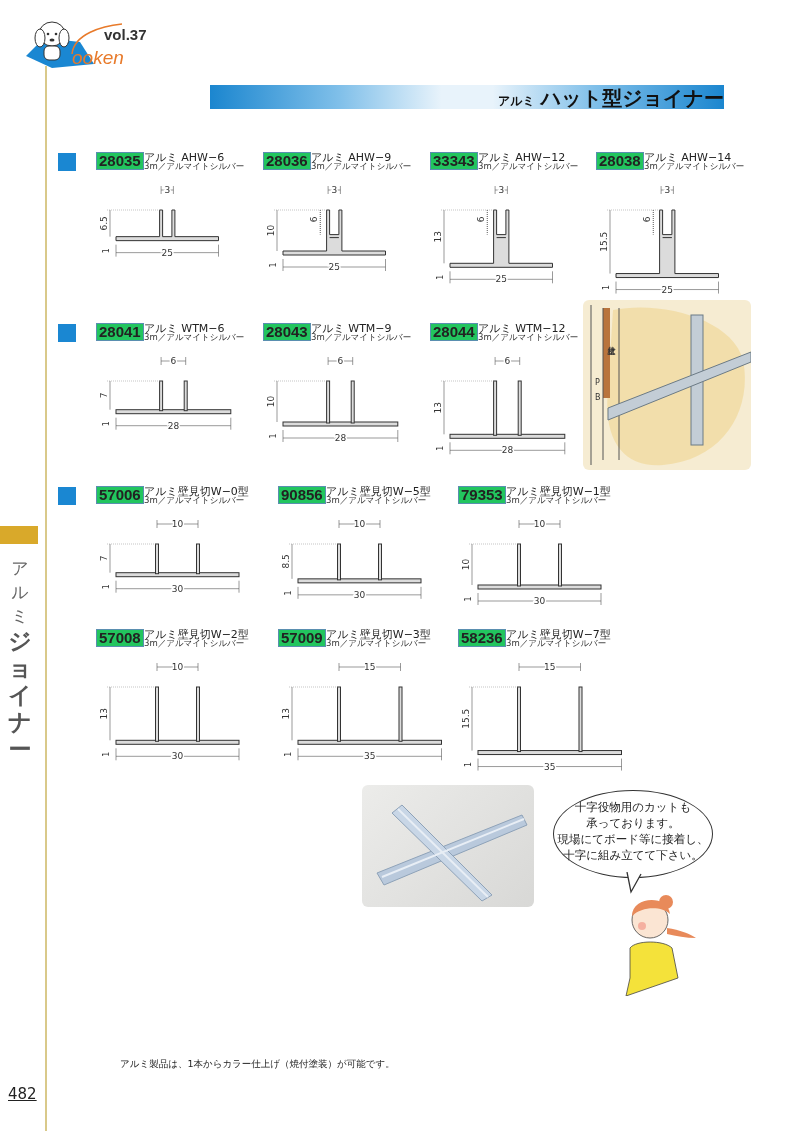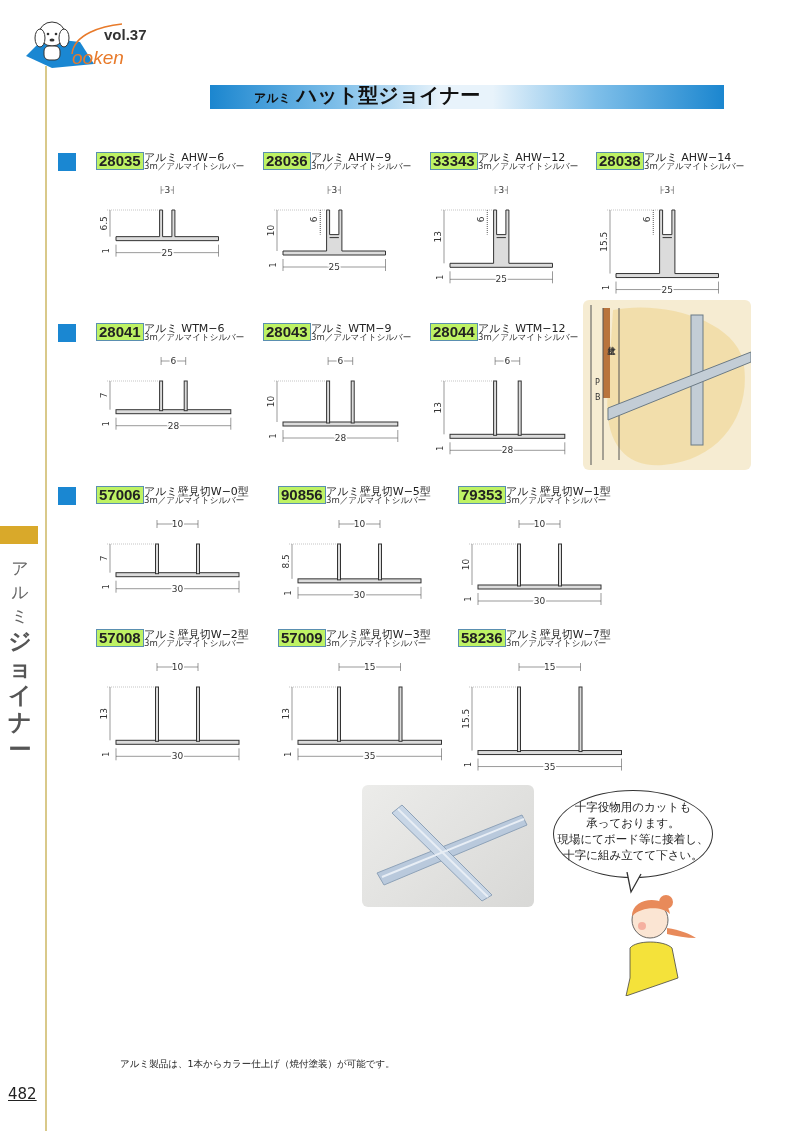--- a/index.html
+++ b/index.html
@@ -2,26 +2,26 @@
 <html><head>
 <meta charset="utf-8">
 <style>
   html,body{margin:0;padding:0;background:#fff;}
   body{width:800px;height:1131px;position:relative;overflow:hidden;font-family:"DejaVu Sans","Liberation Sans",sans-serif;color:#222;}
   .vline{position:absolute;left:45px;top:66px;width:2px;height:1065px;background:#d9c98a;}
   .logo{position:absolute;left:22px;top:12px;width:150px;height:58px;}
   .vol{position:absolute;left:104px;top:26px;font-size:15px;font-weight:bold;color:#333;font-family:"Liberation Sans",sans-serif;}
   .title-bar{position:absolute;left:210px;top:85px;width:514px;height:24px;
     background:linear-gradient(90deg,#1b86cf 0%,#7fbfe9 25%,#e8f3fb 45%,#e8f3fb 55%,#7fbfe9 75%,#1b86cf 100%);}
-  .title-text{position:absolute;left:0;right:0;top:0;text-align:left;line-height:20px;font-weight:bold;color:#111;padding-left:44px;}
+  .title-text{position:absolute;left:0;right:0;top:0;text-align:right;line-height:27px;font-weight:bold;color:#111;}
   .title-small{font-size:12px;margin-right:6px;}
   .title-big{font-size:20px;}
   .sq{position:absolute;width:18px;height:18px;background:#1a87d2;}
   .item{position:absolute;}
-  .code{position:absolute;left:0;top:0;background:#bef264;border:1px solid #5a8fb0;font-size:15px;font-weight:bold;line-height:16px;padding:0 2px;color:#222;font-family:"Liberation Sans",sans-serif;}
+  .code{position:absolute;left:0;top:0;background:#22c55e;border:1px solid #5a8fb0;font-size:15px;font-weight:bold;line-height:16px;padding:0 2px;color:#222;font-family:"Liberation Sans",sans-serif;}
   .pname{position:absolute;top:-2px;font-size:11px;white-space:nowrap;color:#222;}
   .pspec{position:absolute;top:9px;font-size:8.5px;white-space:nowrap;color:#333;}
   .draw{position:absolute;overflow:visible;}
   .side-tab{position:absolute;left:0;top:526px;width:38px;height:18px;background:#d9a92a;}
   .side-text{position:absolute;left:7px;top:556px;width:26px;font-size:20px;line-height:24px;color:#555;text-align:center;}
   .side-small{font-size:17px;color:#666;display:block;}
   .side-big{font-weight:bold;font-size:23px;line-height:27px;display:block;color:#555;}
   .illus{position:absolute;left:583px;top:300px;width:168px;height:170px;background:#f6ecd2;border-radius:6px;}
   .photo{position:absolute;left:362px;top:785px;width:172px;height:122px;background:linear-gradient(135deg,#ececea,#d8d8d6);border-radius:6px;}
   .bubble{position:absolute;left:553px;top:790px;width:160px;height:88px;border:1.5px solid #333;border-radius:50%;background:#fff;text-align:center;font-size:11.5px;line-height:16px;padding-top:8px;box-sizing:border-box;}

